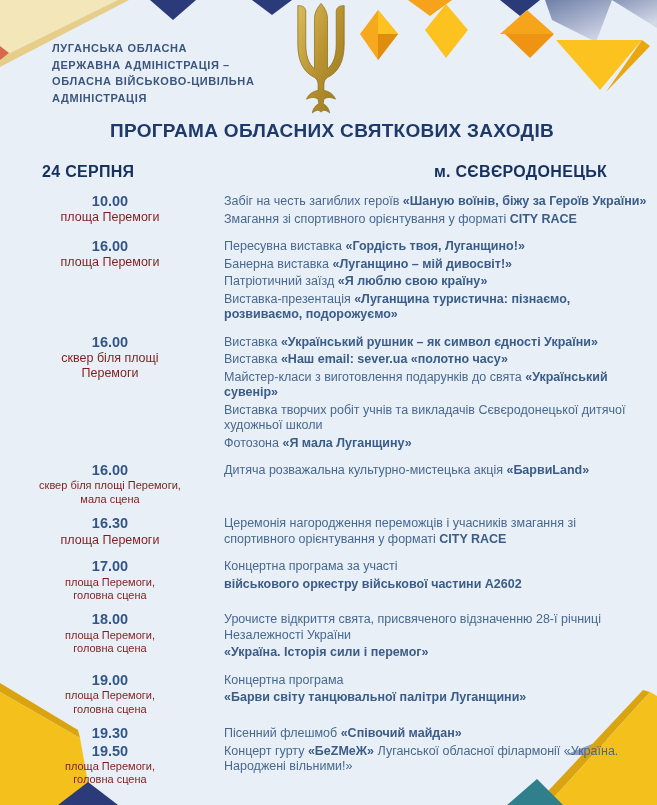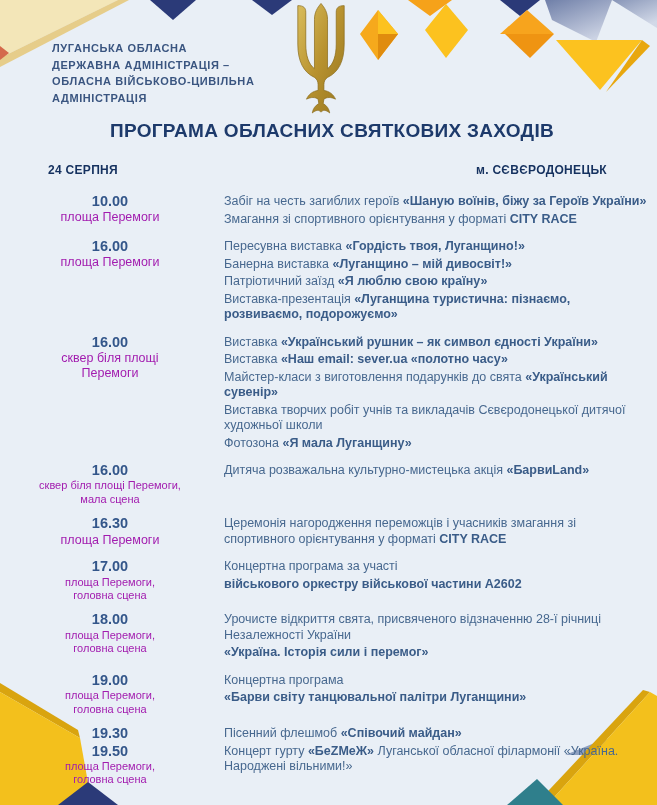--- a/index.html
+++ b/index.html
@@ -9,28 +9,28 @@
   .content{position:absolute;inset:0;z-index:2;}
 
   .org{position:absolute;left:52px;top:40px;width:230px;font-size:11px;line-height:1.5;
        letter-spacing:.6px;color:#3a5580;font-weight:bold;}
   .org div{white-space:nowrap;}
 
   .title-wrap{position:absolute;left:0;right:0;top:120px;text-align:center;}
   .title{font-size:19px;font-weight:bold;color:#1d3a6b;letter-spacing:.3px;}
   .subtitle{font-size:12.5px;color:#2b4a7a;margin-top:4px;letter-spacing:.3px;}
 
-  .daterow{position:absolute;left:48px;right:57px;top:163px;display:flex;
-           justify-content:space-between;font-size:12px;font-weight:bold;color:#15315f;letter-spacing:.3px;}
+  .daterow{position:absolute;left:42px;right:57px;top:163px;display:flex;
+           justify-content:space-between;font-size:16px;font-weight:bold;color:#15315f;letter-spacing:.3px;}
 
   .schedule{position:absolute;left:12px;right:14px;top:193px;bottom:0;overflow:hidden;}
   .row{display:flex;align-items:flex-start;margin-bottom:9px;justify-content:flex-end;}
   .col-left{width:196px;flex:none;text-align:center;}
   .time{font-size:14.5px;font-weight:bold;color:#33568a;line-height:1.2;}
-  .loc{font-size:12.5px;color:#a21caf;line-height:1.22;}
+  .loc{font-size:12.5px;color:#7f1d1d;line-height:1.22;}
   .loc.small{font-size:11px;}
   .col-right{flex:1;padding-left:16px;font-size:12.5px;color:#47688f;line-height:1.24;padding-top:1px;}
   .ev{margin-bottom:2px;}
   .b{font-weight:bold;color:#3a5c88;}
 </style>
 </head>
 <body>
 
 <div class="poster">
 

